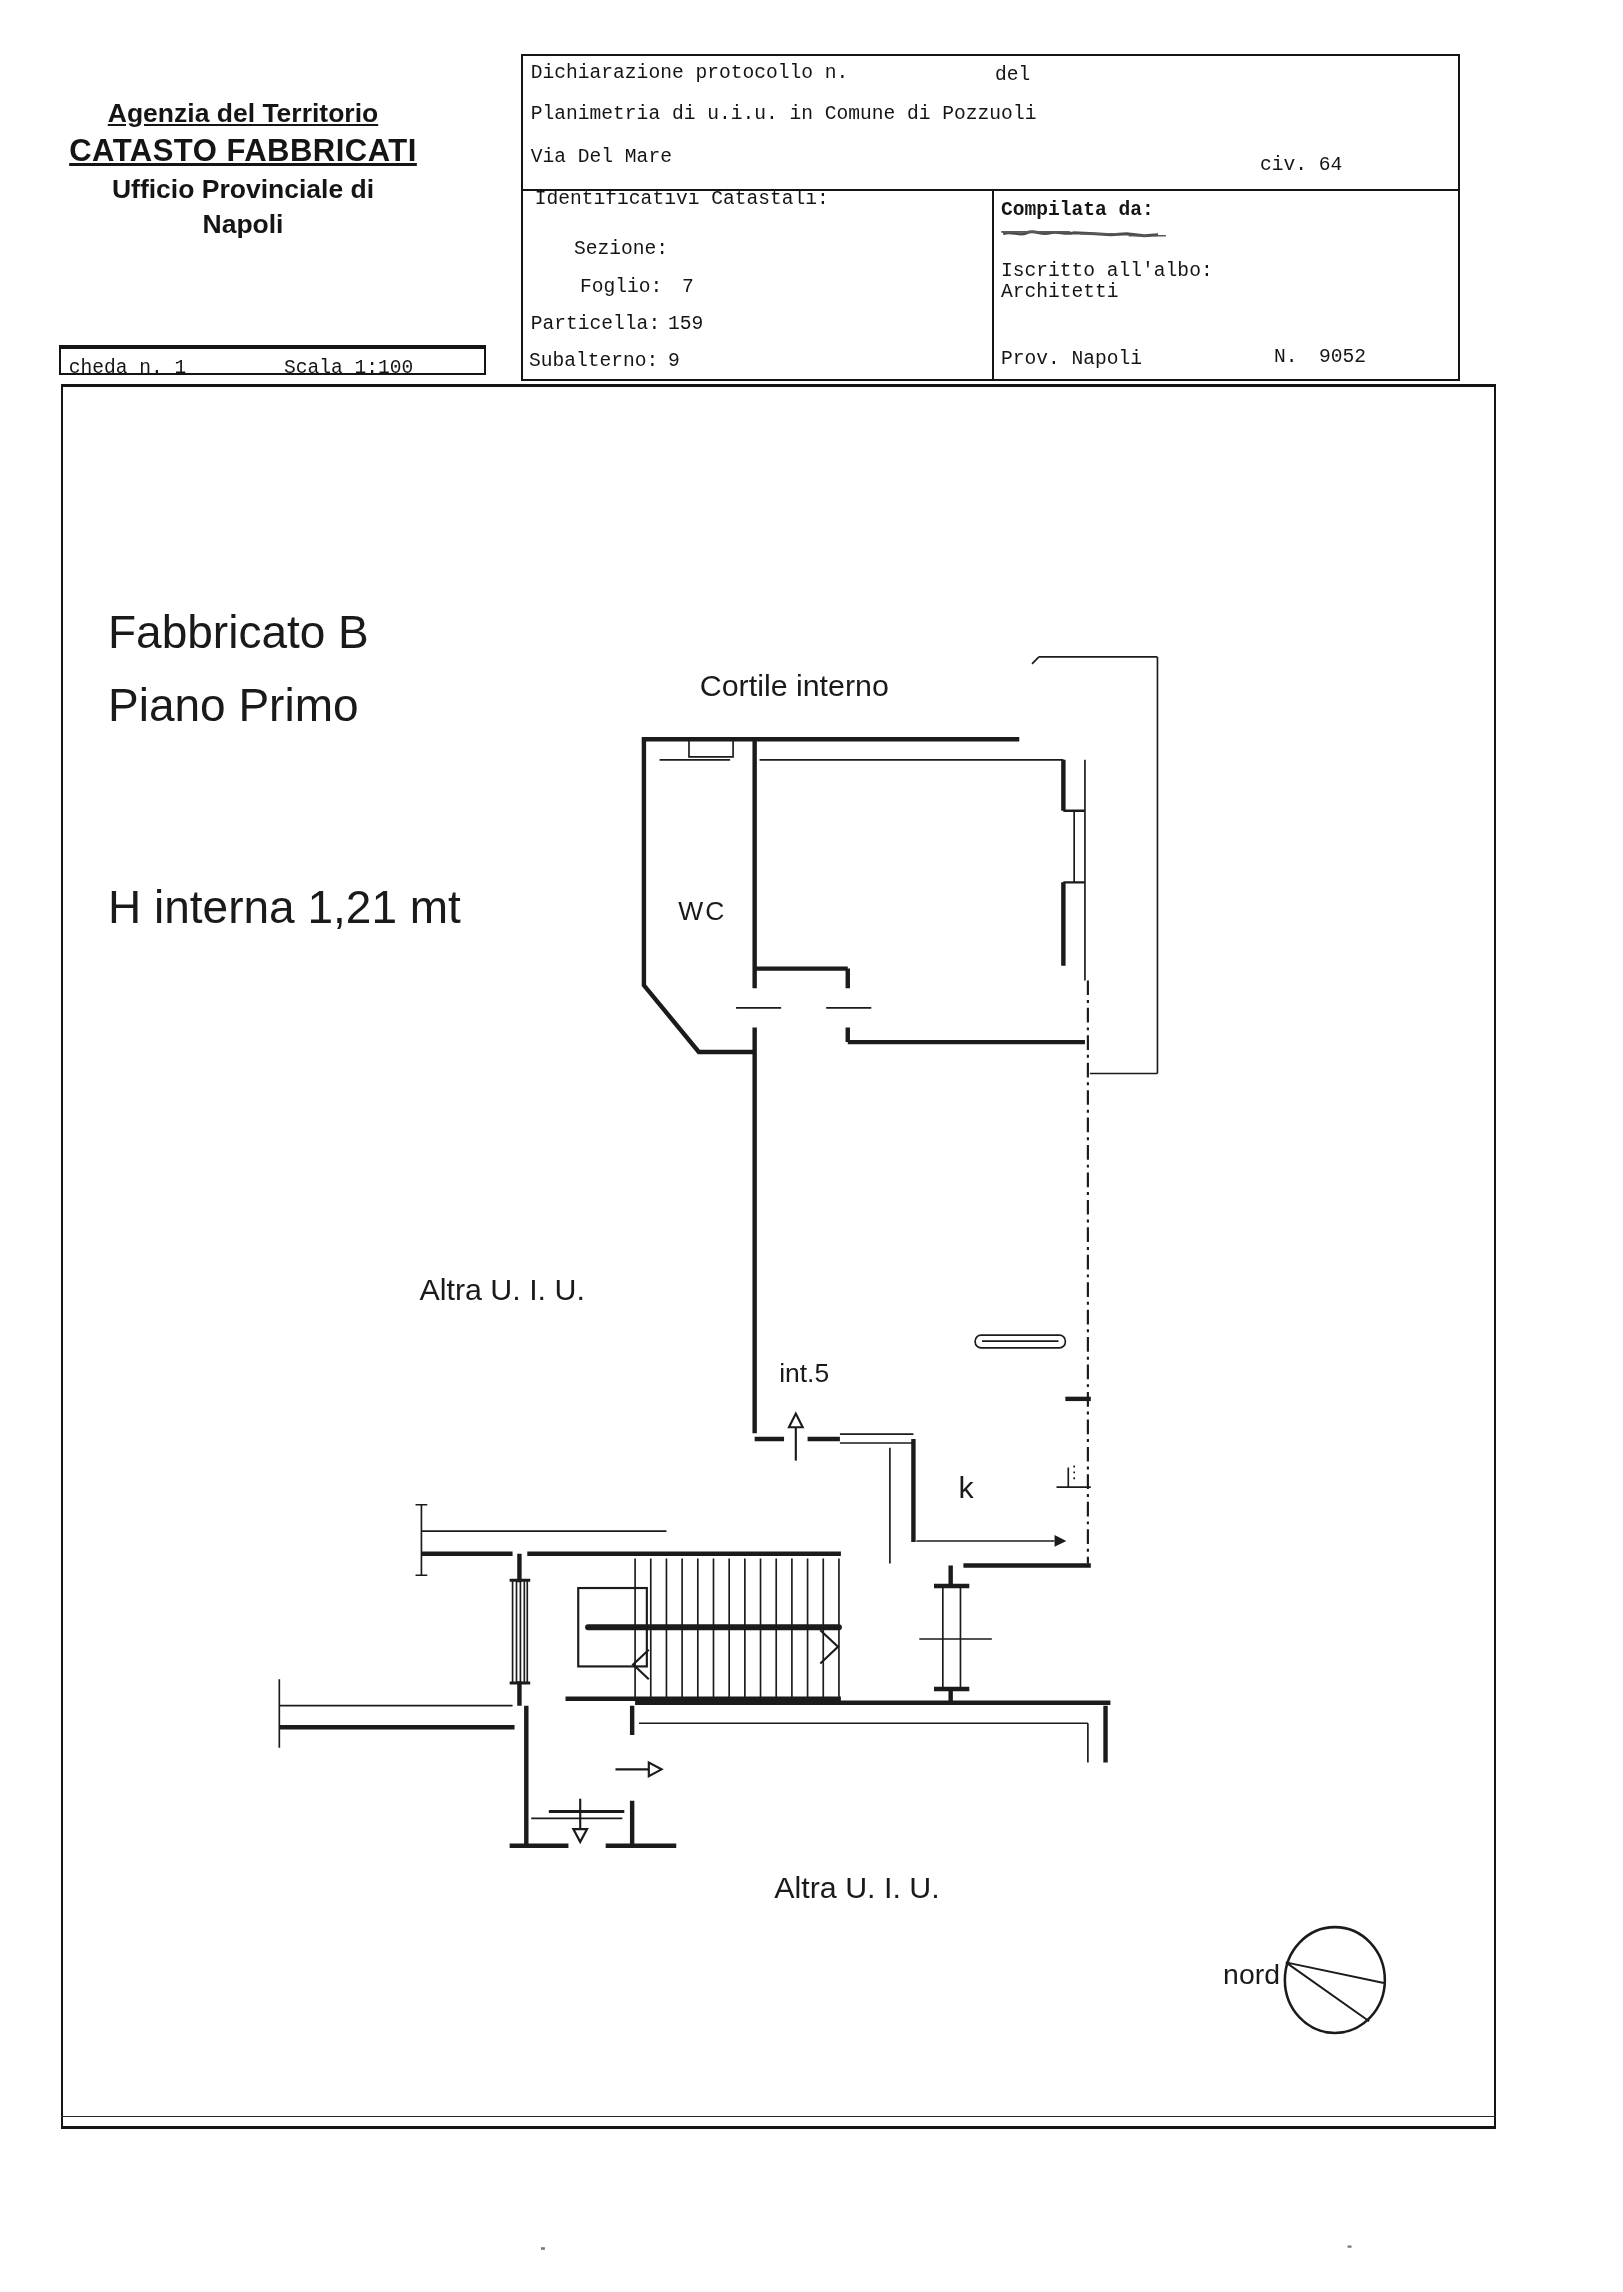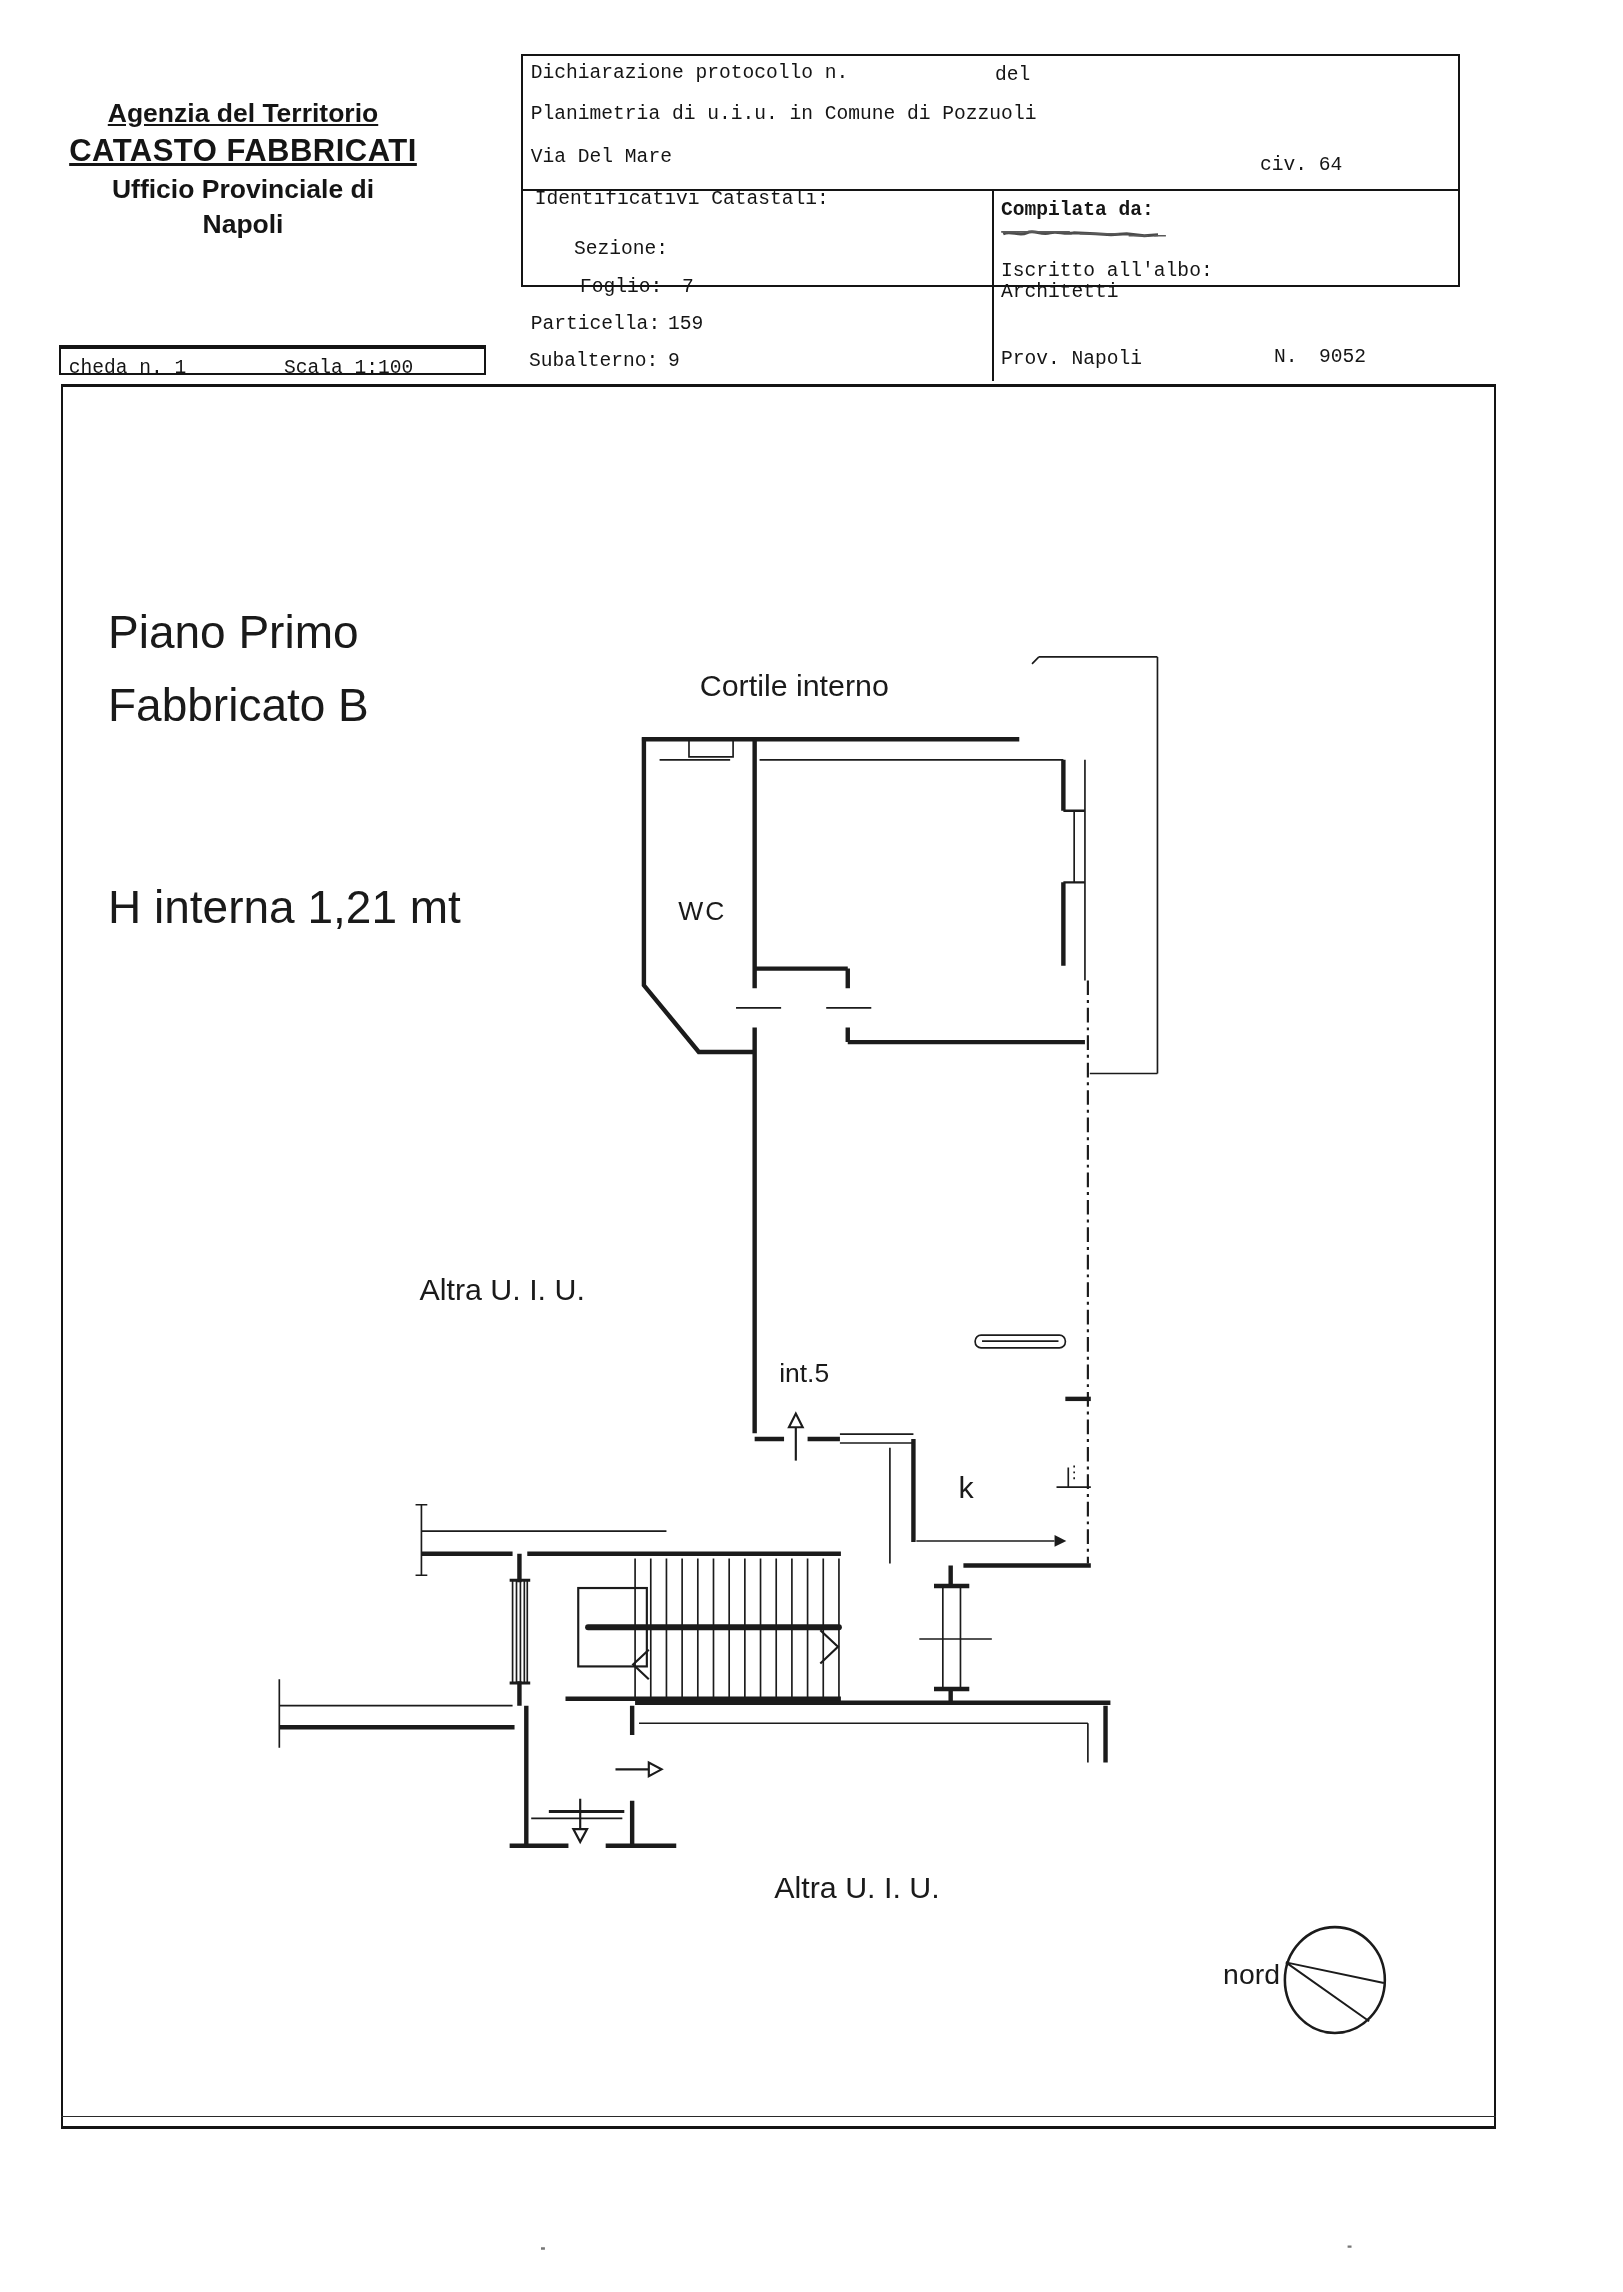--- a/index.html
+++ b/index.html
@@ -23,21 +23,21 @@
   .scheda{
     left:59px;top:345px;width:427px;height:30px;
     border-top:4.9px solid #141414;border-left:2px solid #141414;
     border-right:2.9px solid #141414;border-bottom:2.9px solid #141414;
     box-sizing:border-box;font-size:19.6px;
   }
   .scheda .num{position:absolute;left:7.8px;top:7.8px;}
   .scheda .scale{position:absolute;left:223px;top:7.8px;}
   
   .form{
-    left:521px;top:54px;width:939px;height:233px;
+    left:521px;top:54px;width:939px;height:327px;
     border:2.9px solid #141414;box-sizing:border-box;font-size:19.6px;
   }
   .form .divider-h{position:absolute;left:-1px;top:133px;width:937px;height:0;border-top:2.9px solid #141414;}
   .form .divider-v{position:absolute;left:469px;top:133px;width:0;height:192px;border-left:2px solid #141414;}
   .form .t{position:absolute;white-space:pre;}
   .redact{
     position:absolute;left:478px;top:169px;width:169px;height:15.7px;
   }
   
   .drawbox{
@@ -101,22 +101,22 @@
     <span class="t" style="left:478px;top:225px;">Architetti</span>
     <span class="t" style="left:478px;top:292px;">Prov. Napoli</span>
     <span class="t" style="left:751px;top:290px;">N.</span>
     <span class="t" style="left:796px;top:290px;">9052</span>
   </div>
 
   <div class="abs drawbox"></div>
   <div class="abs thinbottom"></div>
 
   <div class="abs titles">
+    <div>Fabbricato B</div>
     <div>Piano Primo</div>
-    <div>Fabbricato B</div>
   </div>
   <div class="abs hinterna">H interna 1,21 mt</div>
 
   <svg class="plan" viewBox="0 0 1656 2339">
     <g stroke="#1b1b1b" fill="none">
 
       <g stroke-width="4.5">
 
         <path d="M655,754 H1040"></path>
 

